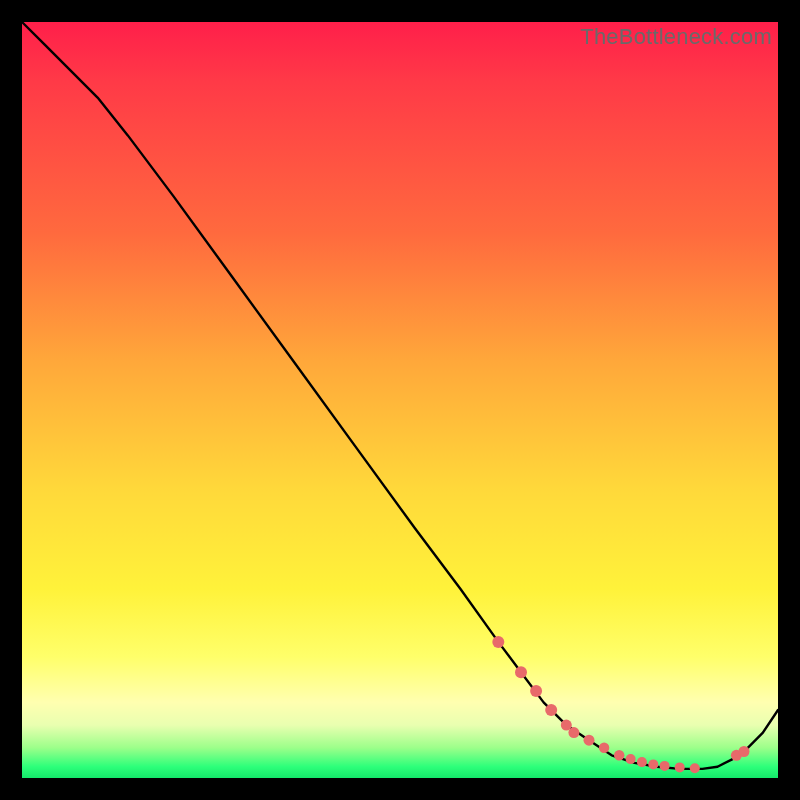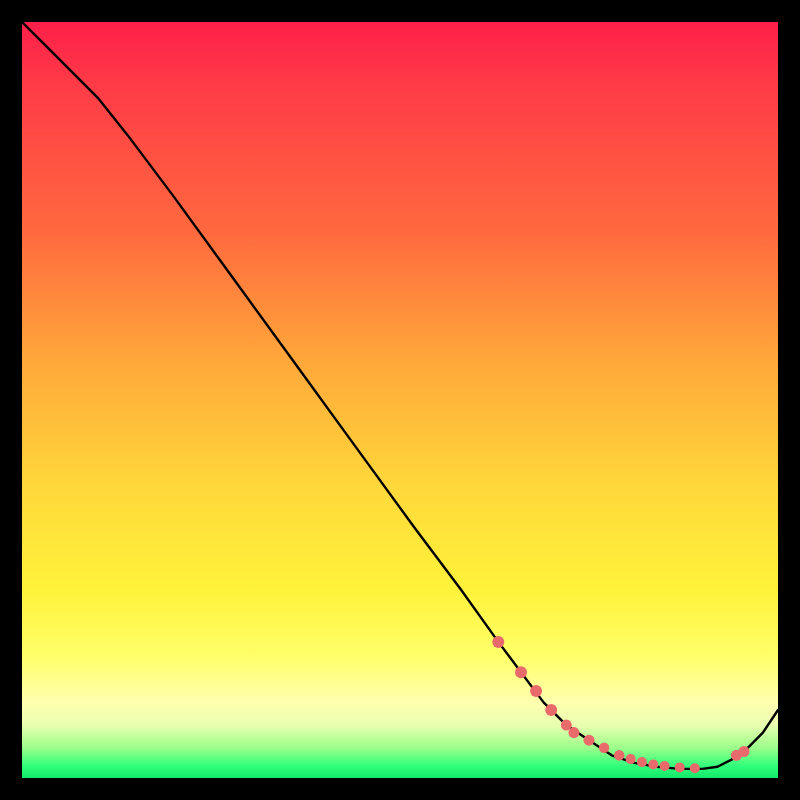--- a/index.html
+++ b/index.html
@@ -67,20 +67,21 @@
   .dot {
     fill: #e86a6a;
     stroke: none;
   }
 </style>
 </head>
 <body>
 
 <div class="stage">
   <div class="plot">
+    <div class="watermark">TheBottleneck.com</div>
 
     <svg class="curve" viewBox="0 0 756 756" preserveAspectRatio="none">
       <path id="curve-path" class="line" d="M0.0 0.0 L22.7 22.7 L45.4 45.4 L75.6 75.6 L105.8 113.4 L151.2 173.9 L211.7 257.0 L272.2 340.2 L332.6 423.4 L393.1 506.5 L438.5 567.0 L476.3 619.9 L499.0 650.2 L521.6 680.4 L544.3 703.1 L567.0 718.2 L589.7 733.3 L612.4 740.9 L635.0 744.7 L657.7 746.9 L680.4 746.9 L695.5 744.7 L710.6 737.1 L725.8 725.8 L740.9 710.6 L756.0 688.0"></path>
       <g id="dots">
           <circle class="dot" cx="476.3" cy="619.9" r="6"></circle>
           <circle class="dot" cx="499.0" cy="650.2" r="6"></circle>
           <circle class="dot" cx="514.1" cy="669.1" r="6"></circle>
           <circle class="dot" cx="529.2" cy="688.0" r="6"></circle>
           <circle class="dot" cx="544.3" cy="703.1" r="5.5"></circle>
           <circle class="dot" cx="551.9" cy="710.6" r="5.5"></circle>

